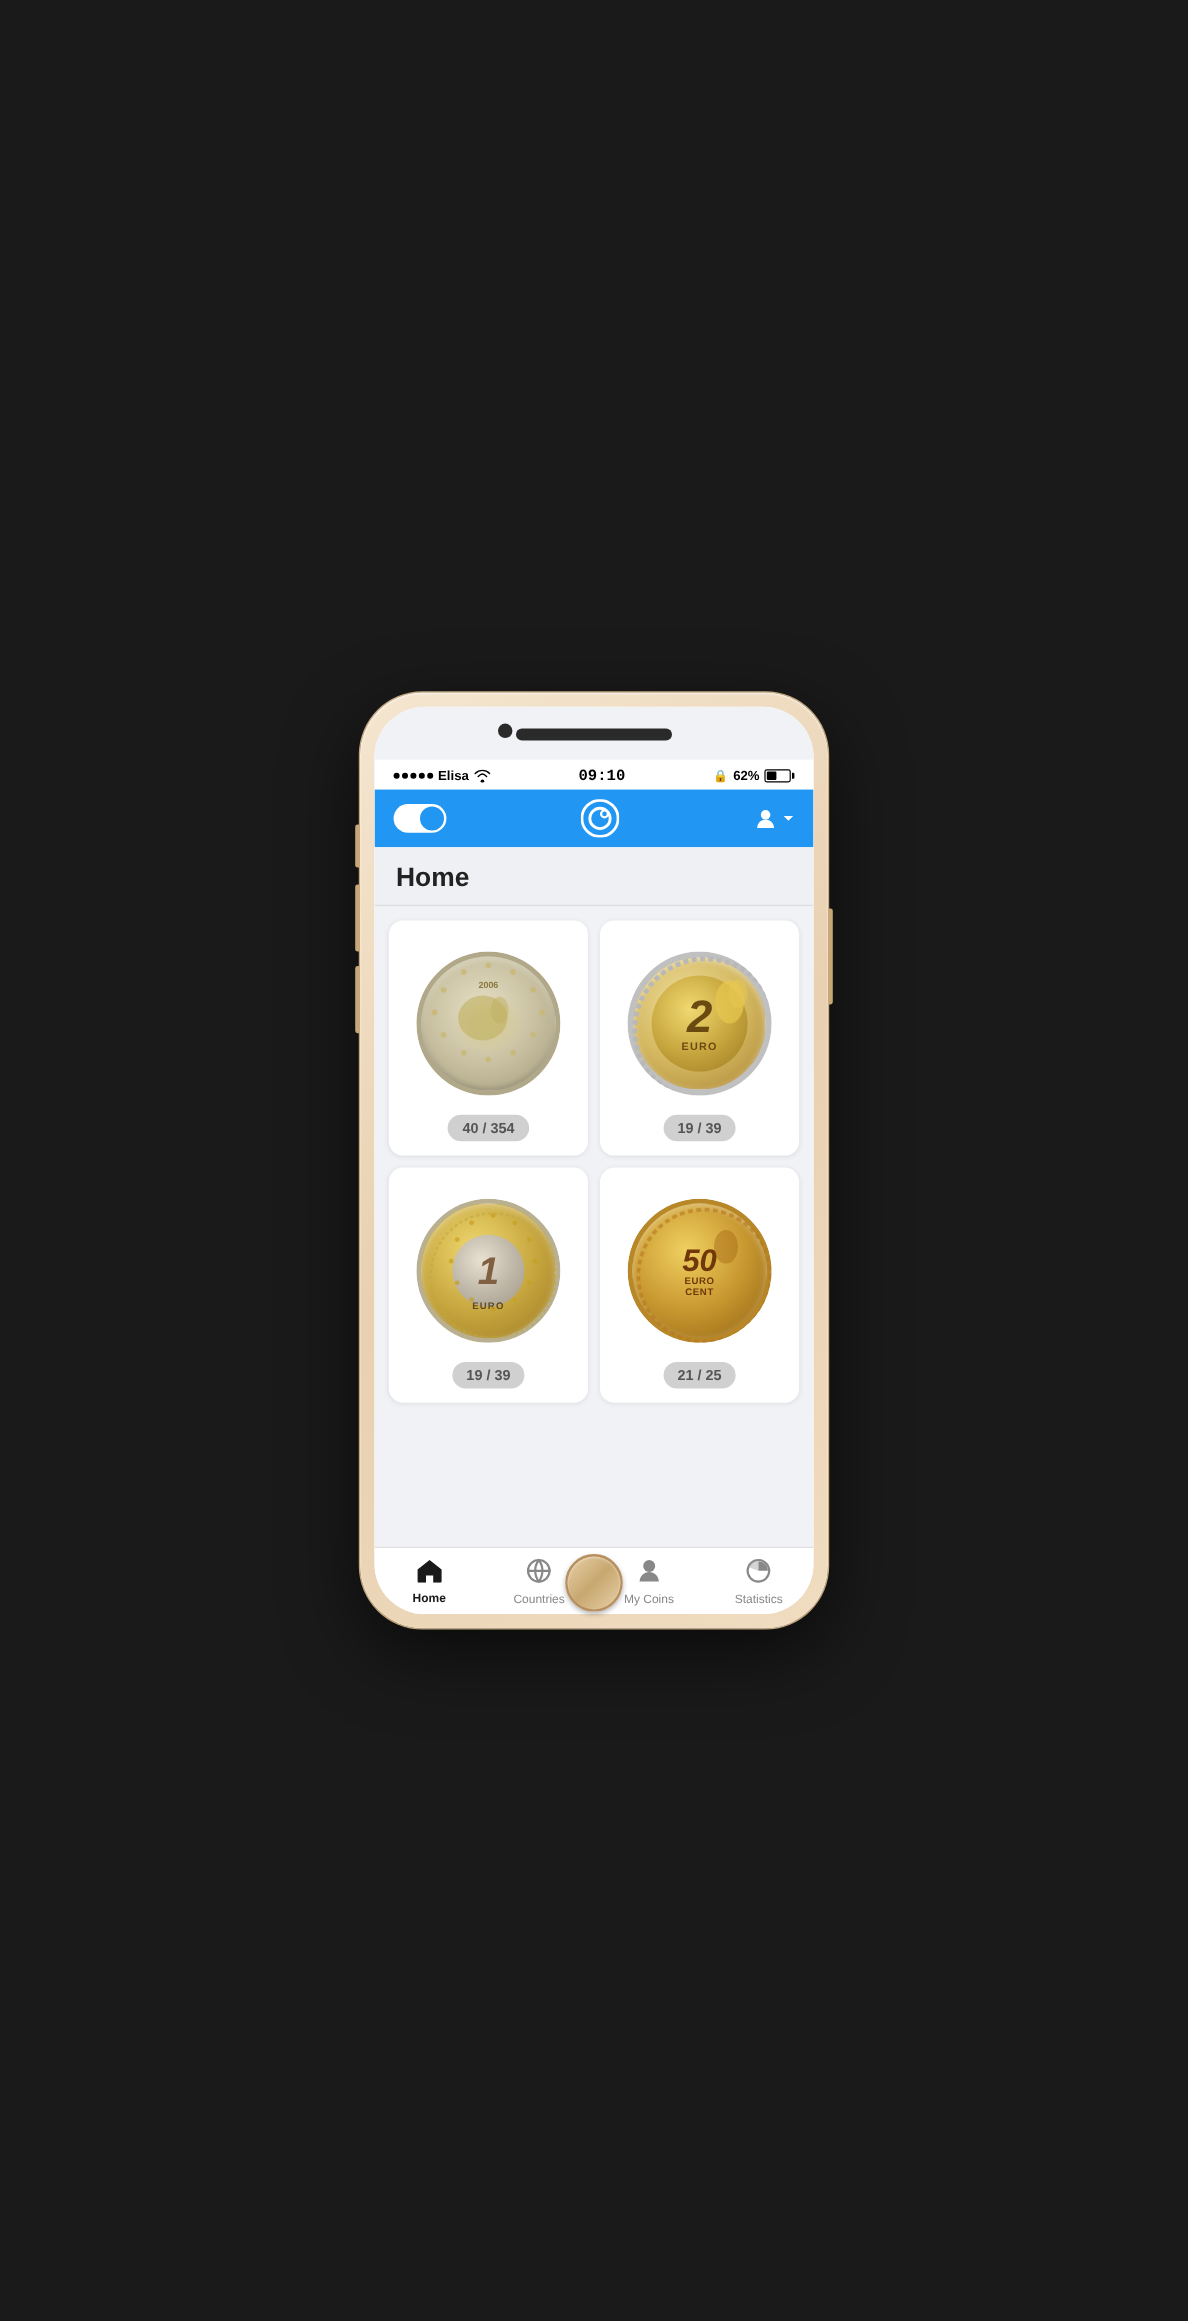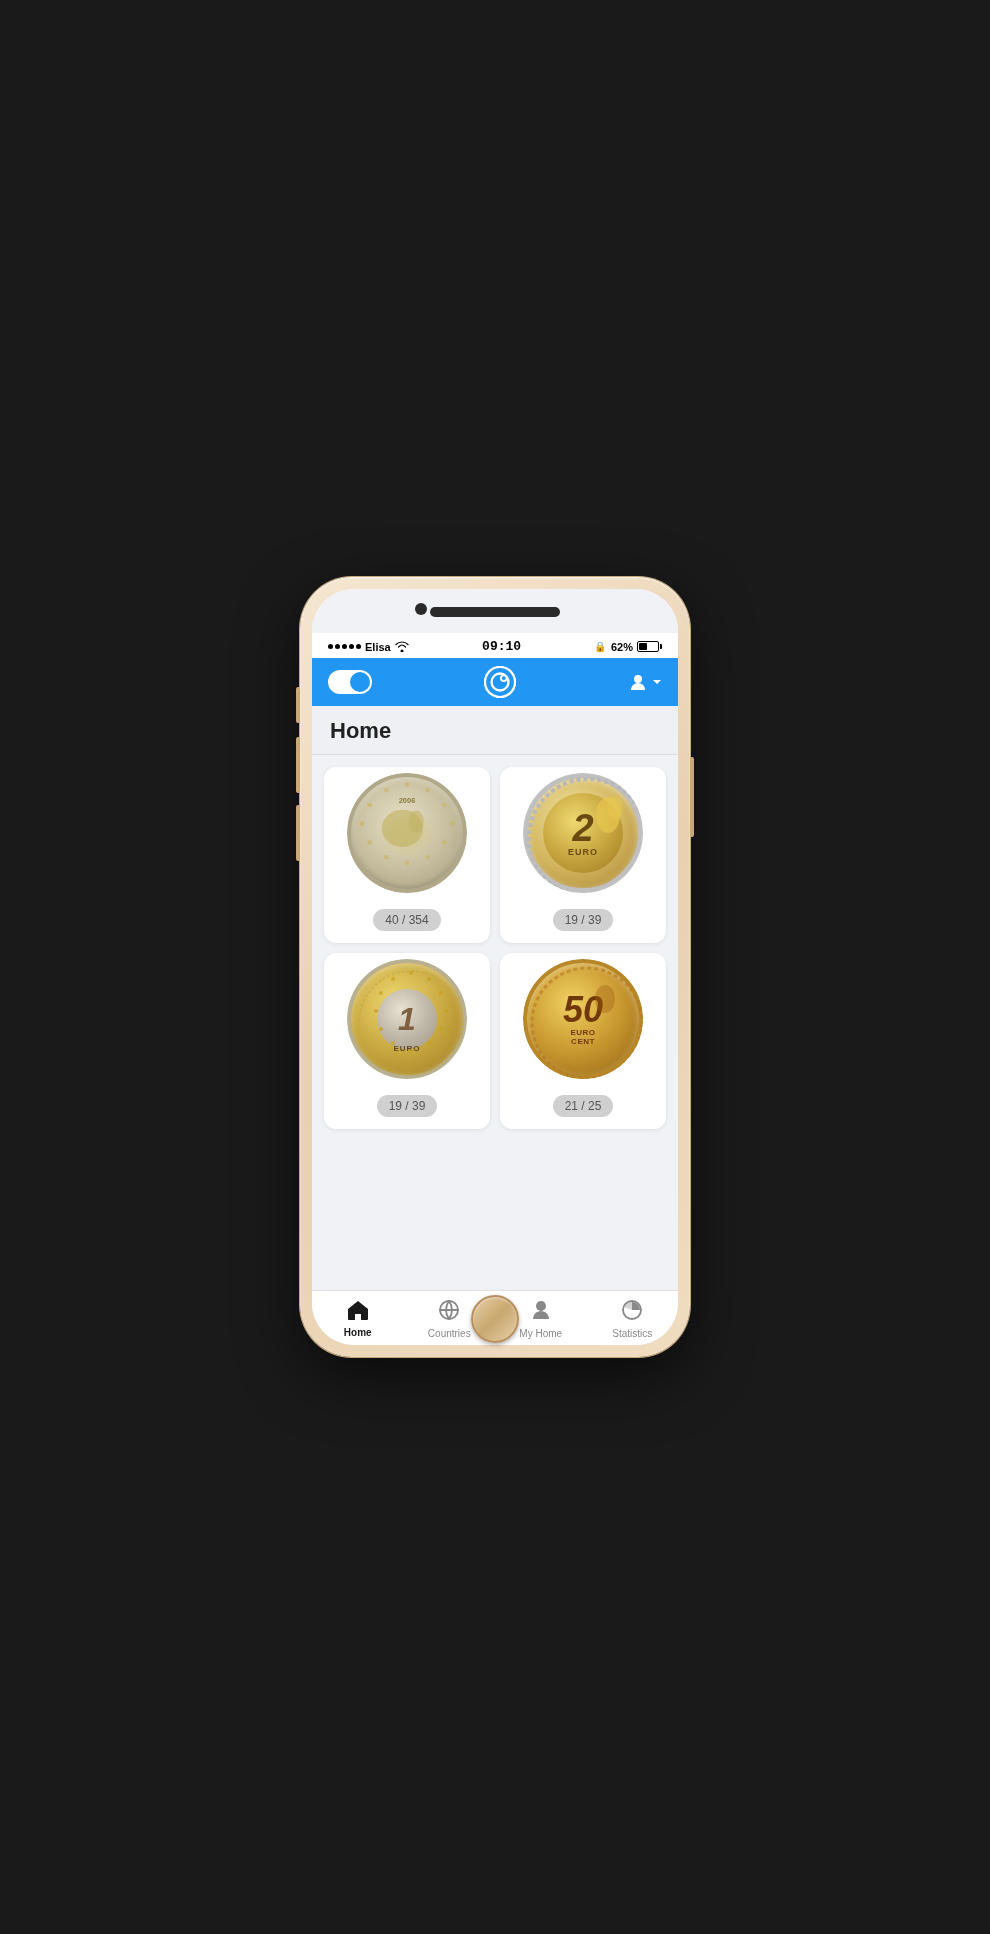--- a/index.html
+++ b/index.html
@@ -229,21 +229,21 @@
       display: flex;
       gap: 10px;
     }
     .coin-card {
       flex: 1;
       background: #fff;
       border-radius: 12px;
       display: flex;
       flex-direction: column;
       align-items: center;
-      padding: 6px 10px 12px;
+      padding: 26px 10px 12px;
       box-shadow: 0 1px 4px rgba(0,0,0,0.08);
     }
     .coin-visual {
       width: 120px;
       height: 120px;
       border-radius: 50%;
       display: flex;
       align-items: center;
       justify-content: center;
       margin-bottom: 12px;
@@ -357,42 +357,42 @@
       background: radial-gradient(circle at 40% 35%, #f0d060, #c89830, #906010);
       border: 4px solid #b88828;
       position: relative;
       box-shadow: inset 0 2px 6px rgba(255,255,255,0.4), 0 2px 8px rgba(0,0,0,0.2);
       display: flex;
       flex-direction: column;
       align-items: center;
       justify-content: center;
     }
     .coin-50-text {
-      font-size: 36px;
+      font-size: 26px;
       font-weight: 900;
       color: #703808;
       font-style: italic;
       line-height: 1;
     }
     .coin-50-sub {
       font-size: 8px;
       font-weight: 700;
       color: #703808;
       letter-spacing: 0.5px;
       text-align: center;
     }
 
     
     .coin-badge {
       background: #d0d0d0;
       border-radius: 12px;
       padding: 4px 12px;
       font-size: 12px;
       color: #555;
-      font-weight: 400;
+      font-weight: 700;
       margin-top: 4px;
     }
 
     
     .bottom-nav {
       background: #fff;
       border-top: 1px solid #e0e0e0;
       display: flex;
       flex-shrink: 0;
     }
@@ -613,21 +613,21 @@
           </span>
           <span class="nav-label">Countries</span>
         </div>
         <div class="nav-item">
           <span class="nav-icon">
             <svg width="20" height="22" viewBox="0 0 20 22" fill="#888">
               <circle cx="10" cy="7" r="5"></circle>
               <path d="M2 20c0-4.4 3.6-8 8-8s8 3.6 8 8"></path>
             </svg>
           </span>
-          <span class="nav-label">My Home</span>
+          <span class="nav-label">My Coins</span>
         </div>
         <div class="nav-item">
           <span class="nav-icon">
             <svg width="22" height="22" viewBox="0 0 22 22" fill="none">
               <circle cx="11" cy="11" r="9" stroke="#888" stroke-width="1.8"></circle>
               <path d="M11 11 L11 3 A8 8 0 0 1 19 11 Z" fill="#888"></path>
               <path d="M11 11 L3 8 A8 8 0 0 1 11 3 Z" fill="#aaa" opacity="0.5"></path>
             </svg>
           </span>
           <span class="nav-label">Statistics</span>

